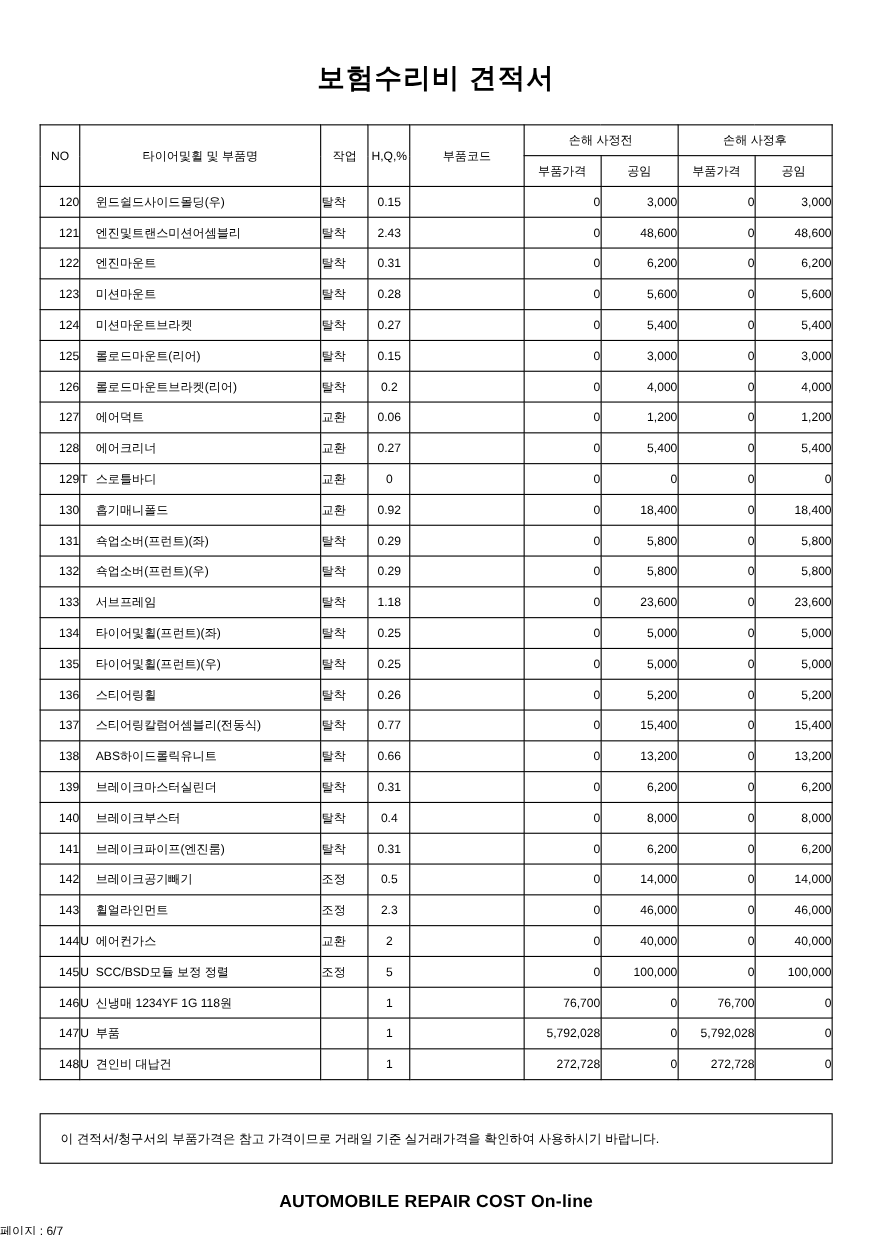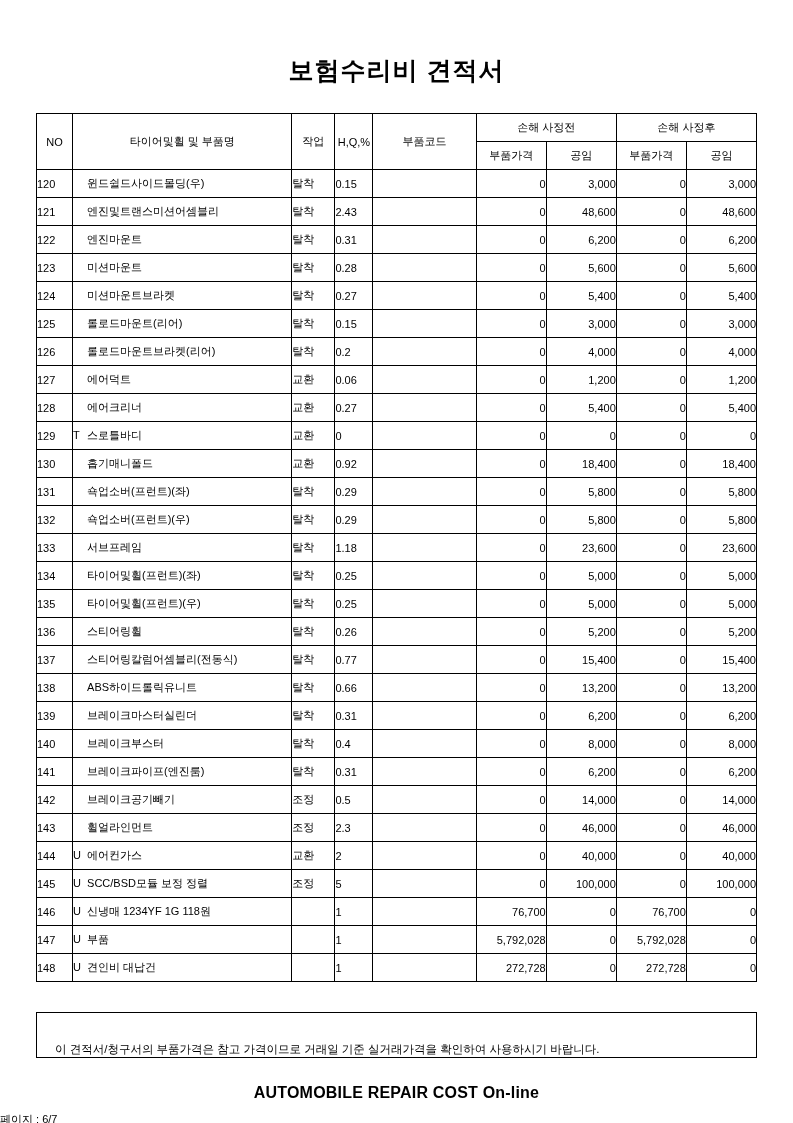--- a/index.html
+++ b/index.html
@@ -50,43 +50,43 @@
     text-align: center;
   }
   .col-no      { width: 36px; }
   .col-name    { width: 219px; }
   .col-work    { width: 43px; }
   .col-hq      { width: 38px; }
   .col-code    { width: 103px; }
   .col-price   { width: 70px; }
   .col-labor   { width: 70px; }
 
-  td.c-no { text-align: left; font-size: 11px; }
+  td.c-no { text-align: right; font-size: 11px; }
   td.c-name { text-align: left; padding-left: 8px; margin-left: 36px; }
   td.c-name .mark {
     display: inline-block;
     width: 14px;
     text-align: left;
   }
   td.c-name .nm {
     display: inline-block;
   }
   td.c-work { }
-  td.c-hq { text-align: left; }
+  td.c-hq { text-align: center; }
   td.c-code { text-align: center; }
   td.c-num { text-align: right; padding-right: 7px; }
 
   .notice {
     margin: 30px 36px 0 36px;
     border: 1px solid #000000;
     width: 721px;
     box-sizing: border-box;
     height: 46px;
     display: flex;
-    align-items: flex-end;
+    align-items: center;
     padding-left: 18px;
     font-size: 11.5px;
   }
   .footer-title {
     text-align: center;
     font-weight: bold;
     font-size: 16px;
     margin-top: 26px;
     letter-spacing: 0.2px;
   }

